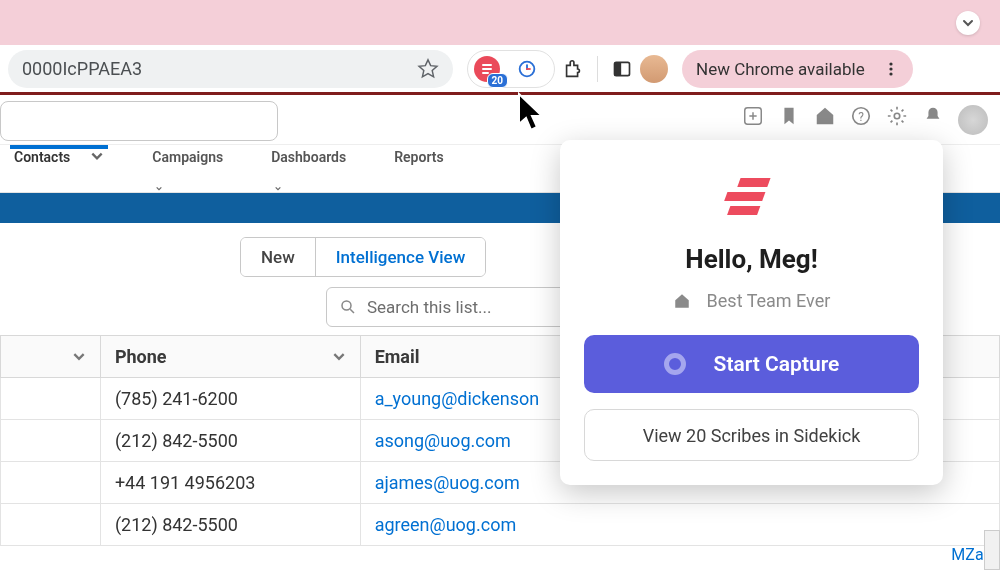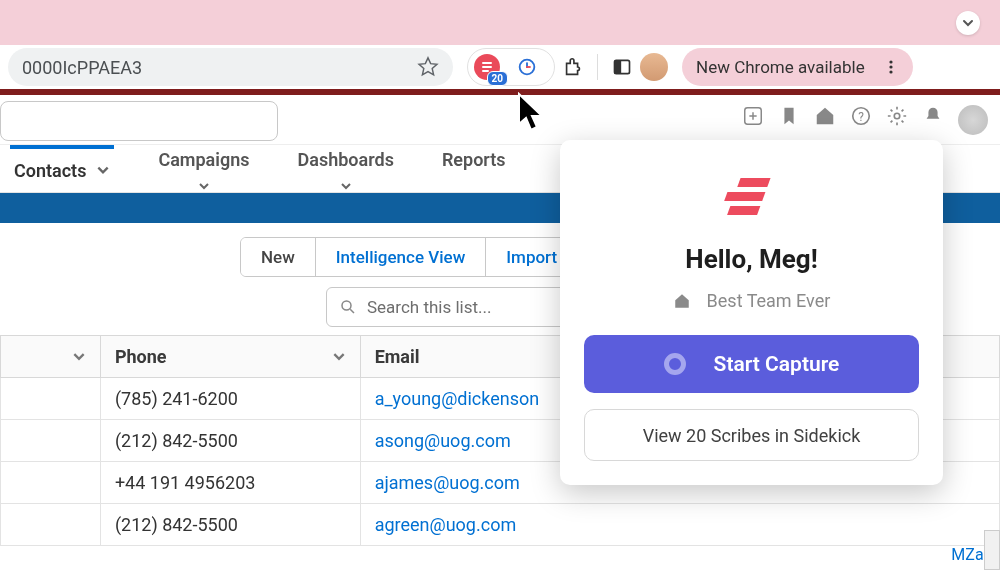--- a/index.html
+++ b/index.html
@@ -1,38 +1,38 @@
 <!DOCTYPE html>
 <html><head>
 <meta charset="utf-8">
 <style>
   * { box-sizing: border-box; margin: 0; padding: 0; font-family: -apple-system, BlinkMacSystemFont, "Segoe UI", Roboto, sans-serif; }
   body { width: 1000px; height: 573px; overflow: hidden; background: #fff; position: relative; }
 
   .pink-banner { background: #f4cfd8; height: 45px; width: 100%; position: relative; }
   .pink-banner .expand { position: absolute; right: 20px; top: 50%; transform: translateY(-50%); width: 24px; height: 24px; border-radius: 50%; background: #fff; display: flex; align-items: center; justify-content: center; box-shadow: 0 1px 3px rgba(0,0,0,.15); cursor: pointer; }
 
-  .toolbar { height: 50px; display: flex; align-items: center; padding: 16px 8px; gap: 6px; border-bottom: 6px solid #7f1d1d; }
+  .toolbar { height: 50px; display: flex; align-items: center; padding: 16px 8px; gap: 6px; border-bottom: 3px solid #7f1d1d; }
   .url-bar { flex: 0 0 445px; height: 38px; background: #eff1f2; border-radius: 19px; display: flex; align-items: center; padding: 0 14px; color: #4b4f52; font-size: 18px; justify-content: space-between; }
   .ext-pill { height: 38px; border-radius: 19px; border: 1px solid #e1e1e1; display: flex; align-items: center; padding: 0 14px 0 6px; gap: 14px; margin-left: 8px; position: relative; }
   .ext-circ { width: 26px; height: 26px; border-radius: 50%; display: flex; align-items: center; justify-content: center; position: relative; }
   .scribe-icon { background: #ea4a5a; text-decoration: underline; }
   .badge20 { position: absolute; bottom: -6px; right: -8px; background: #2a6fd6; color: #fff; font-size: 10px; font-weight: 700; padding: 1px 4px; border-radius: 6px; border:1px solid #fff; }
   .toolbar-icon { width: 24px; height: 24px; display: flex; align-items: center; justify-content: center; color: #3a3a3a; }
   .vsep { width: 1px; height: 26px; background: #ddd; margin: 0 6px; }
   .avatar { width: 28px; height: 28px; border-radius: 50%; background: linear-gradient(#e8b993,#d29a72); overflow:hidden; }
   .new-chrome { background: #f4cfd8; height: 38px; border-radius: 19px; display: flex; align-items: center; padding: 0 14px; color: #333; font-size: 17px; gap: 18px; margin-left: 8px; }
 
   .app-top { height: 50px; border-bottom: 1px solid #eee; padding: 6px 0 0 0; position: relative;}
   .search-box { margin-left: 0; width: 278px; height: 40px; border: 1.5px solid #c8c8c8; border-radius: 8px; }
   .app-icons { position:absolute; right: 12px; top: 10px; display:flex; gap:14px; color:#7d7d7d; }
   .app-icons .gray-av { width:30px; height:30px; border-radius:50%; background: radial-gradient(#d7d7d7,#bcbcbc); }
 
   .tabbar { display: flex; align-items: center; height: 48px; border-bottom: 1px solid #e4e4e4; padding-left: 10px; gap: 40px; }
-  .tab { display: flex; align-items: center; gap: 10px; color: #555; font-size: 18px; font-weight: 600; cursor: pointer; padding: 0 4px; height: 100%; }
+  .tab { display: flex; gap: 20px; color: #555; font-size: 14px; font-weight: 600; cursor: pointer; padding: 0 4px; height: 100%; }
   .tab.active { border-top: 4px solid #0070d2; color: #333; padding-top: 0; margin-top: -1px; }
   .tab:not(.active){ padding-top:4px;flex-direction:column; }
 
   .bluebar { height: 30px; background: #0f5f9e; width: 100%; }
 
   .actions-row { display: flex; align-items: center; height: 56px; padding-left: 240px; padding-top:12px; }
   .btn-group { display: flex; border: 1.5px solid #c8c8c8; border-radius: 6px; overflow: hidden; height: 40px; }
   .btn-group button { background: #fff; border: none; border-right: 1.5px solid #c8c8c8; padding: 0 20px; font-size: 17px; color: #0070d2; cursor: pointer; font-weight: 500; }
   .btn-group button:last-child { border-right: none; }
   .btn-group button.plain { color: #444; }
@@ -171,21 +171,20 @@
     <span>Reports</span>
   </div>
 </div>
 
 <div class="bluebar"></div>
 
 <div class="actions-row">
   <div class="btn-group">
     <button class="plain">New</button>
     <button>Intelligence View</button>
-    <button>Import</button>
   </div>
 </div>
 
 <div class="list-search-row">
   <div class="list-search">
     <svg width="18" height="18" viewBox="0 0 24 24">
         <circle cx="10" cy="10" r="6" fill="none" stroke="#888" stroke-width="2"></circle>
         <path d="M15 15l5 5" stroke="#888" stroke-width="2"></path>
       </svg>
     <span>Search this list...</span>

